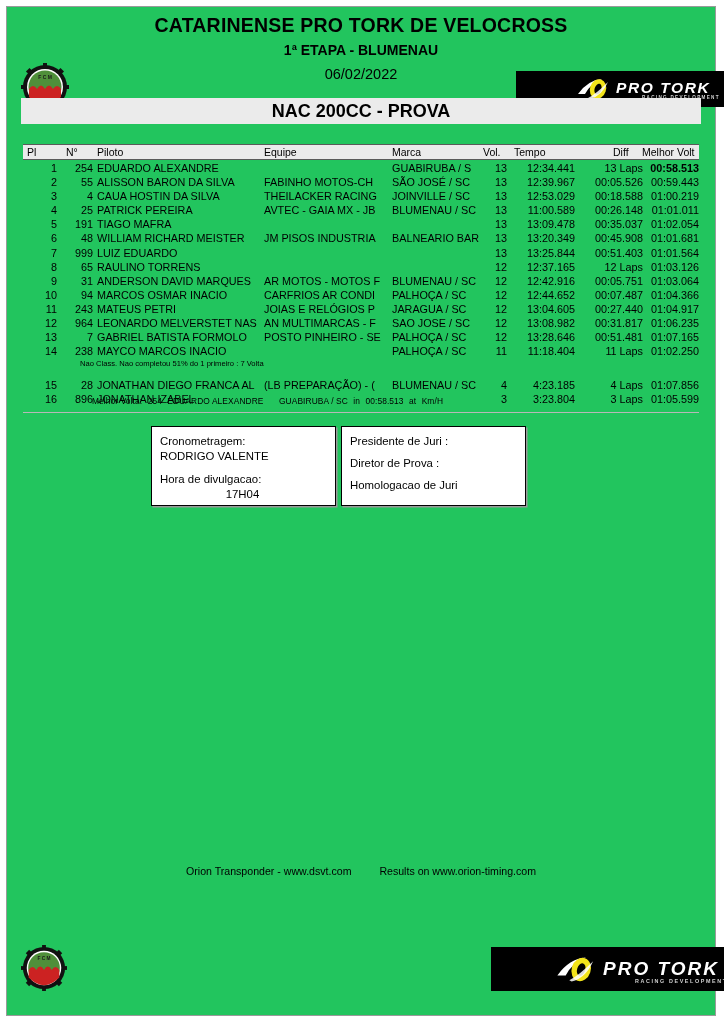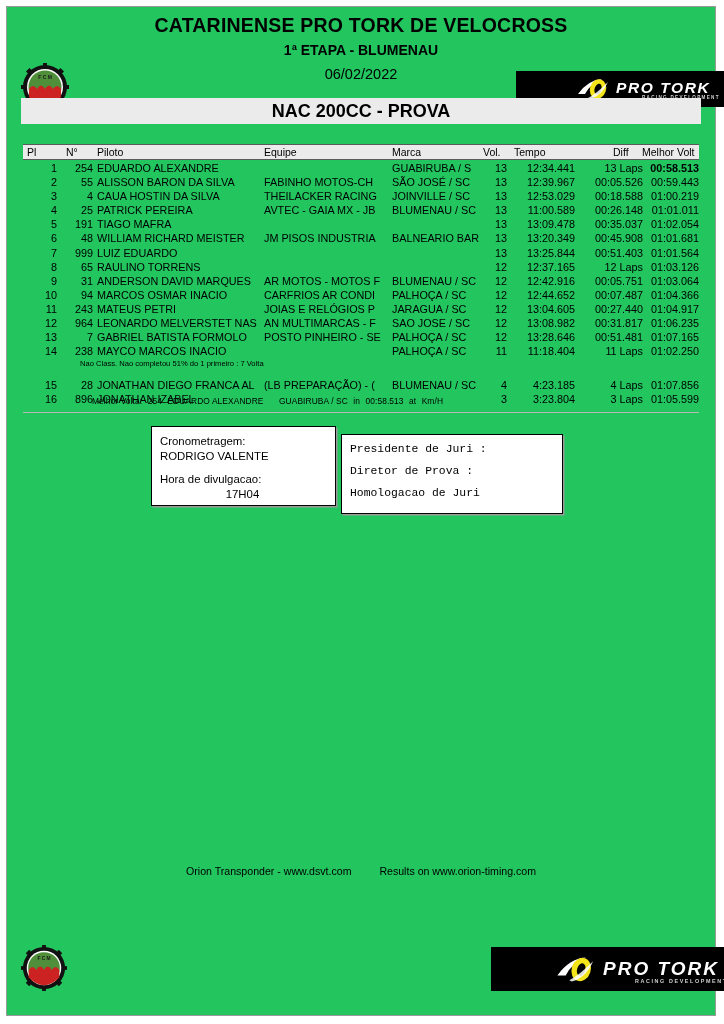--- a/index.html
+++ b/index.html
@@ -223,24 +223,23 @@
     box-shadow: 1.5px 1.5px 0 #9a9a9a;
   }
   .sig-left {
     left: 0px;
     top: 0px;
     width: 185px;
     height: 80px;
   }
   .sig-right {
     left: 190px;
-    top: 8px;
-    width: 222px;
+    top: 0px;
+    width: 185px;
     height: 80px;
-    font-family: Liberation Mono, monospace;
   }
   .sig-inner {
     padding: 7px 16px 0 8px;
     font-size: 11.4px;
     line-height: 15px;
   }
   .sig-center {
     text-align: center;
     padding-left: 6px;
   }

